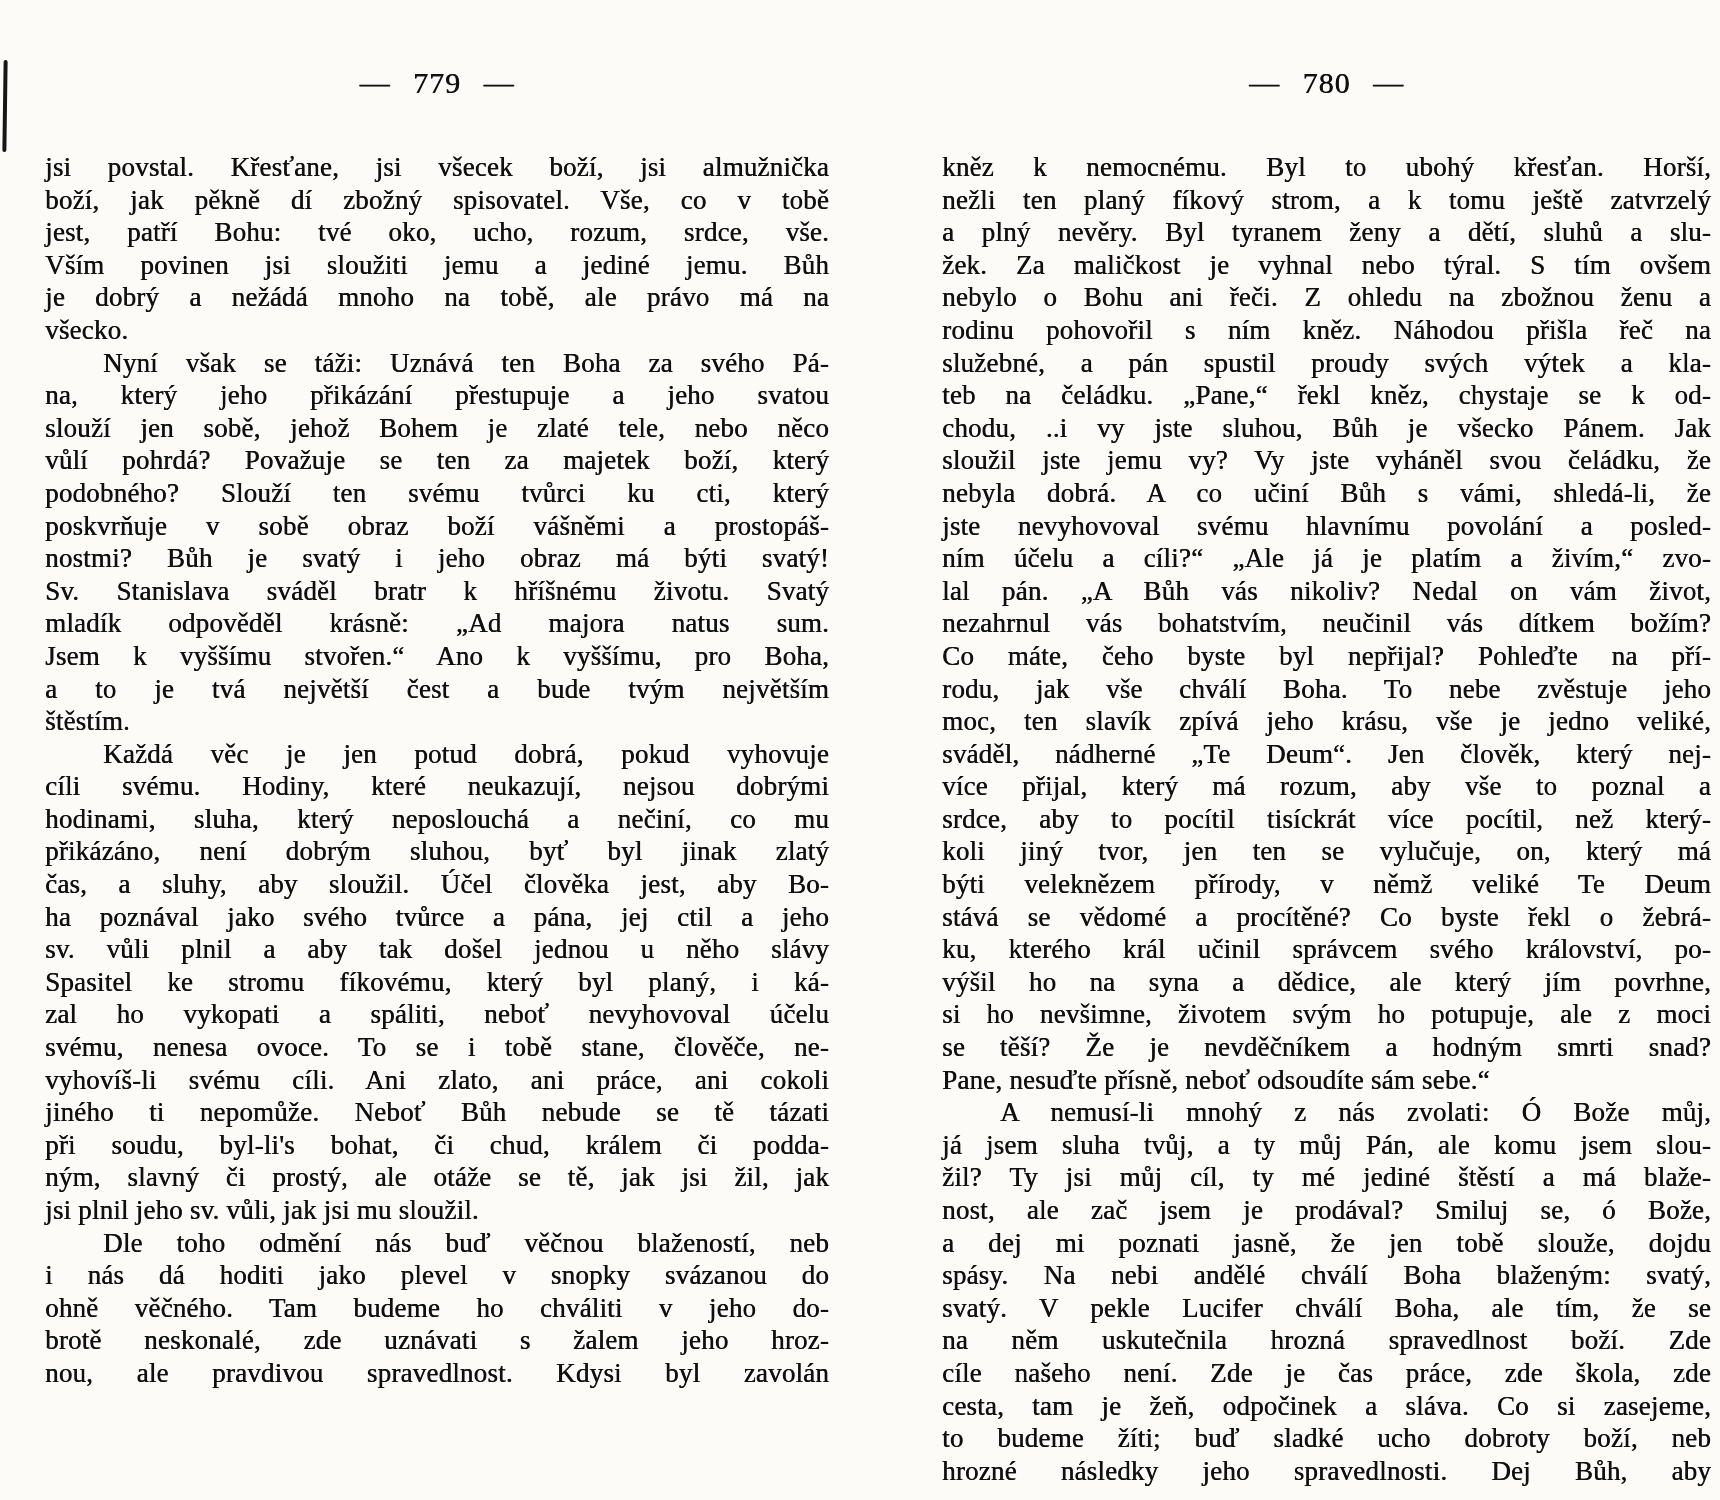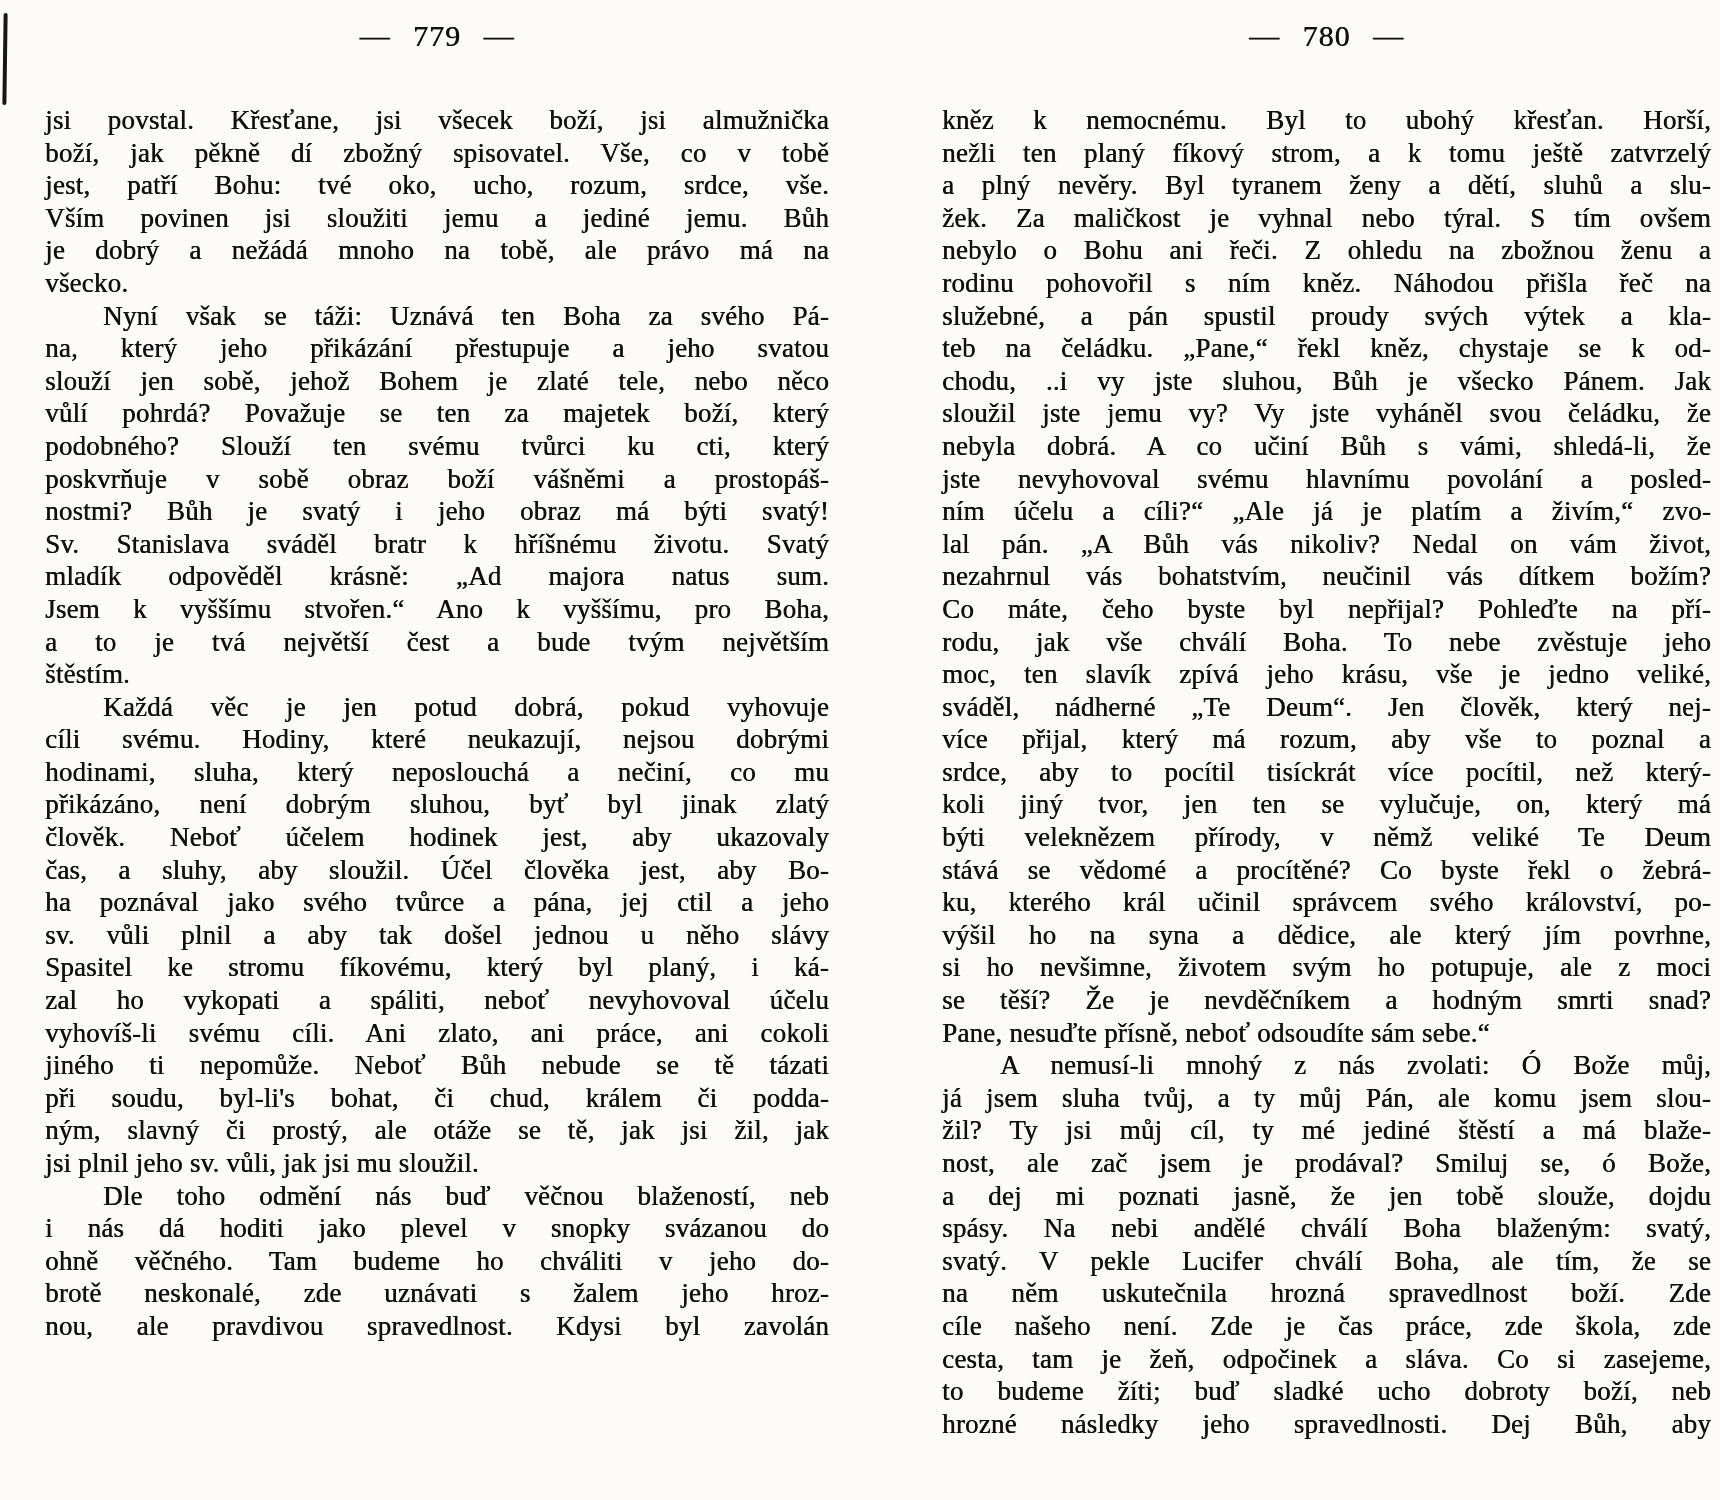--- a/index.html
+++ b/index.html
@@ -9,21 +9,21 @@
   }
   html,body{margin:0;padding:0;}
   body{
     width:1720px;height:1500px;
     background:var(--background);
     font-family:"Liberation Serif","DejaVu Serif",serif;
     color:var(--ink);
     overflow:hidden;
     position:relative;
   }
-  .page{position:absolute;inset:0;}
+  .page{position:absolute;inset:0;margin-top:47px;}
   .col{position:absolute;top:20px;}
   .col-left{left:45px;width:784px;}
   .col-right{left:942px;width:769px;}
   .page-header{
     height:32px;line-height:32px;
     margin-bottom:52px;
     text-align:center;
     font-size:30px;
     word-spacing:14px;
     letter-spacing:1px;
@@ -76,26 +76,26 @@
         <div class="line">nostmi? Bůh je svatý i jeho obraz má býti svatý!</div>
         <div class="line">Sv. Stanislava sváděl bratr k hříšnému životu. Svatý</div>
         <div class="line">mladík odpověděl krásně: „Ad majora natus sum.</div>
         <div class="line">Jsem k vyššímu stvořen.“ Ano k vyššímu, pro Boha,</div>
         <div class="line">a to je tvá největší čest a bude tvým největším</div>
         <div class="line end">štěstím.</div>
         <div class="line indent">Každá věc je jen potud dobrá, pokud vyhovuje</div>
         <div class="line">cíli svému. Hodiny, které neukazují, nejsou dobrými</div>
         <div class="line">hodinami, sluha, který neposlouchá a nečiní, co mu</div>
         <div class="line">přikázáno, není dobrým sluhou, byť byl jinak zlatý</div>
-        <div class="line">člověk. Neboť účelem hodinek jest, aby ukazovaly</div>
         <div class="line">čas, a sluhy, aby sloužil. Účel člověka jest, aby Bo-</div>
         <div class="line">ha poznával jako svého tvůrce a pána, jej ctil a jeho</div>
         <div class="line">sv. vůli plnil a aby tak došel jednou u něho slávy</div>
         <div class="line">Spasitel ke stromu fíkovému, který byl planý, i ká-</div>
         <div class="line">zal ho vykopati a spáliti, neboť nevyhovoval účelu</div>
+        <div class="line">svému, nenesa ovoce. To se i tobě stane, člověče, ne-</div>
         <div class="line">vyhovíš-li svému cíli. Ani zlato, ani práce, ani cokoli</div>
         <div class="line">jiného ti nepomůže. Neboť Bůh nebude se tě tázati</div>
         <div class="line">při soudu, byl-li's bohat, či chud, králem či podda-</div>
         <div class="line">ným, slavný či prostý, ale otáže se tě, jak jsi žil, jak</div>
         <div class="line end">jsi plnil jeho sv. vůli, jak jsi mu sloužil.</div>
         <div class="line indent">Dle toho odmění nás buď věčnou blažeností, neb</div>
         <div class="line">i nás dá hoditi jako plevel v snopky svázanou do</div>
         <div class="line">ohně věčného. Tam budeme ho chváliti v jeho do-</div>
         <div class="line">brotě neskonalé, zde uznávati s žalem jeho hroz-</div>
         <div class="line">nou, ale pravdivou spravedlnost. Kdysi byl zavolán</div>

